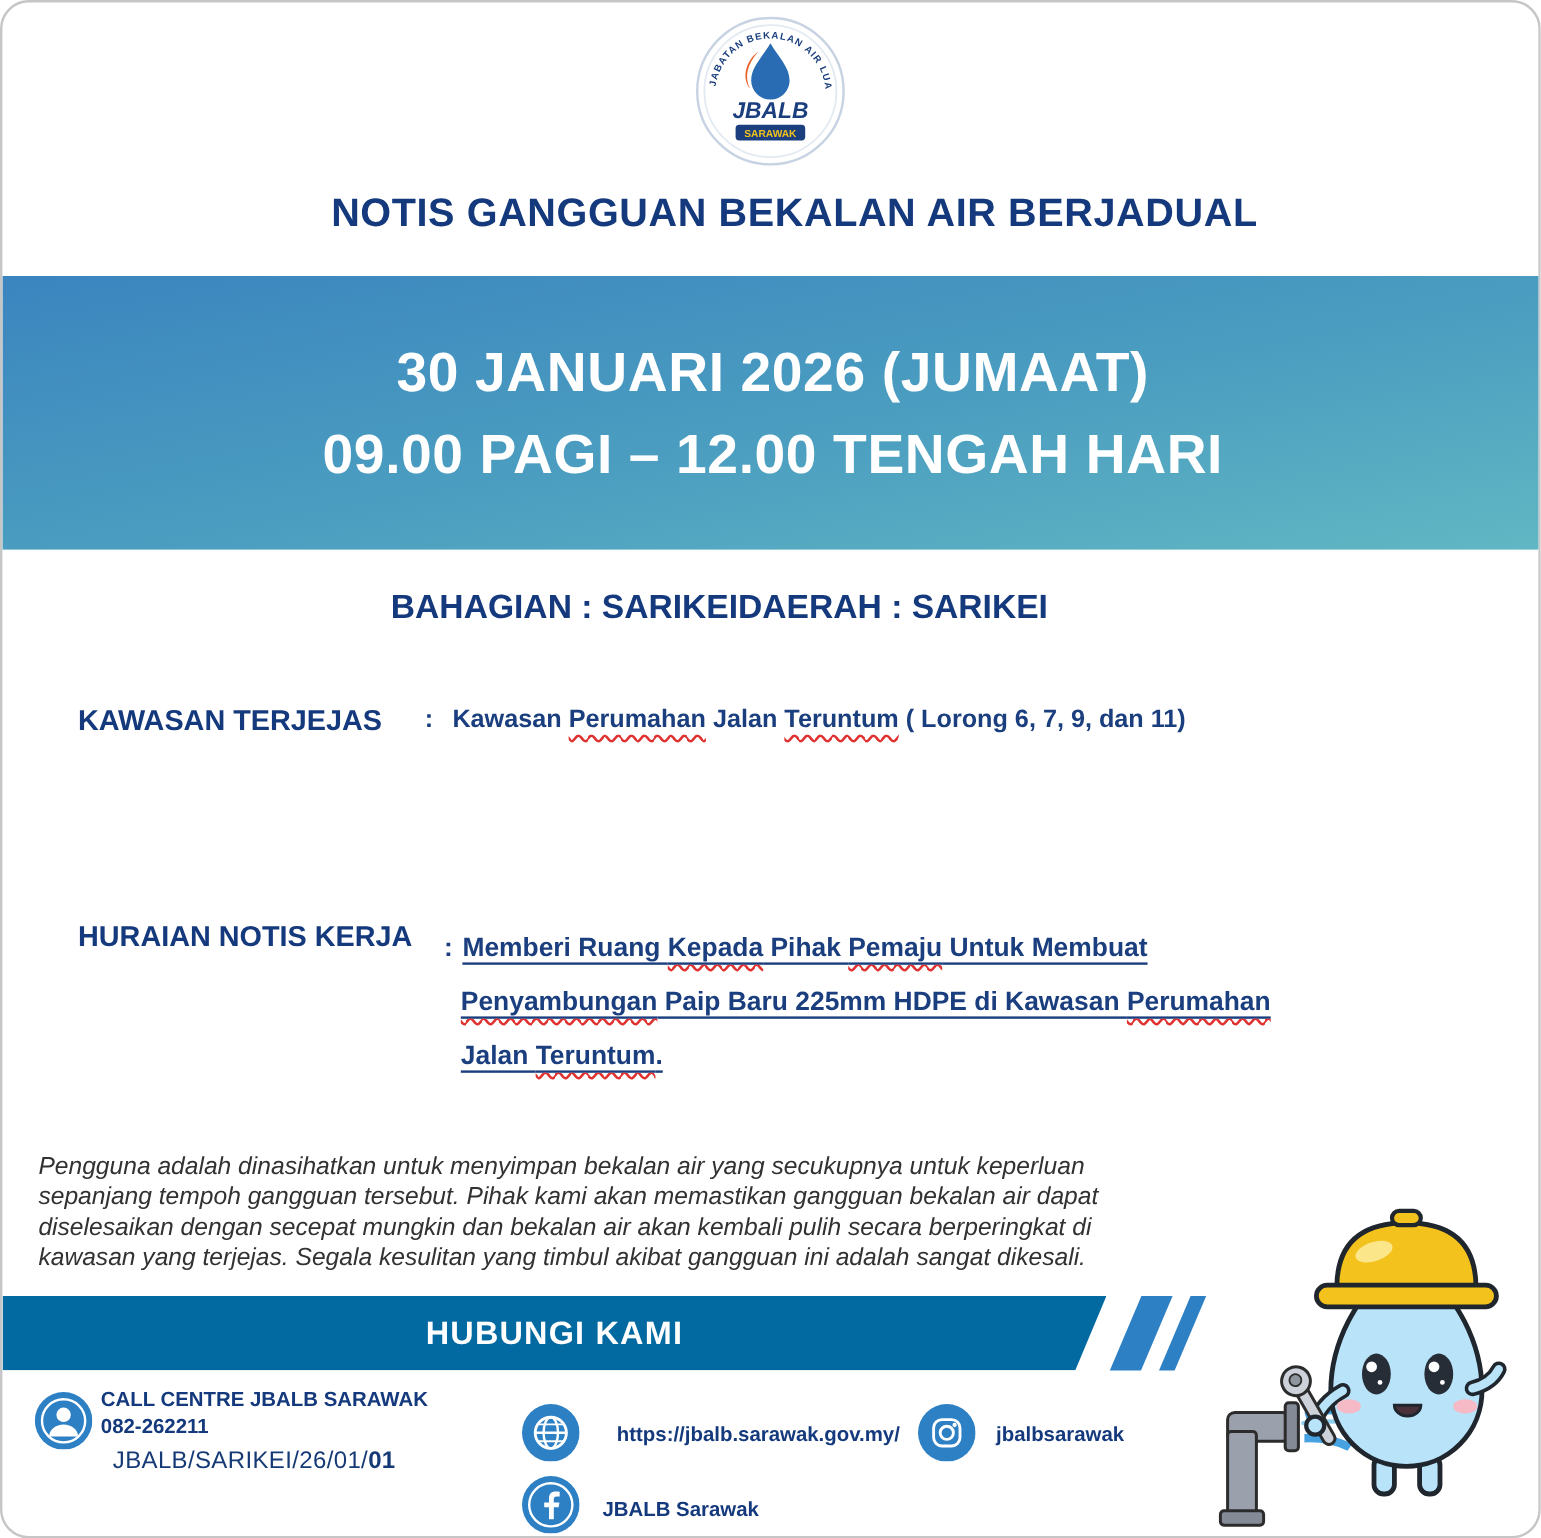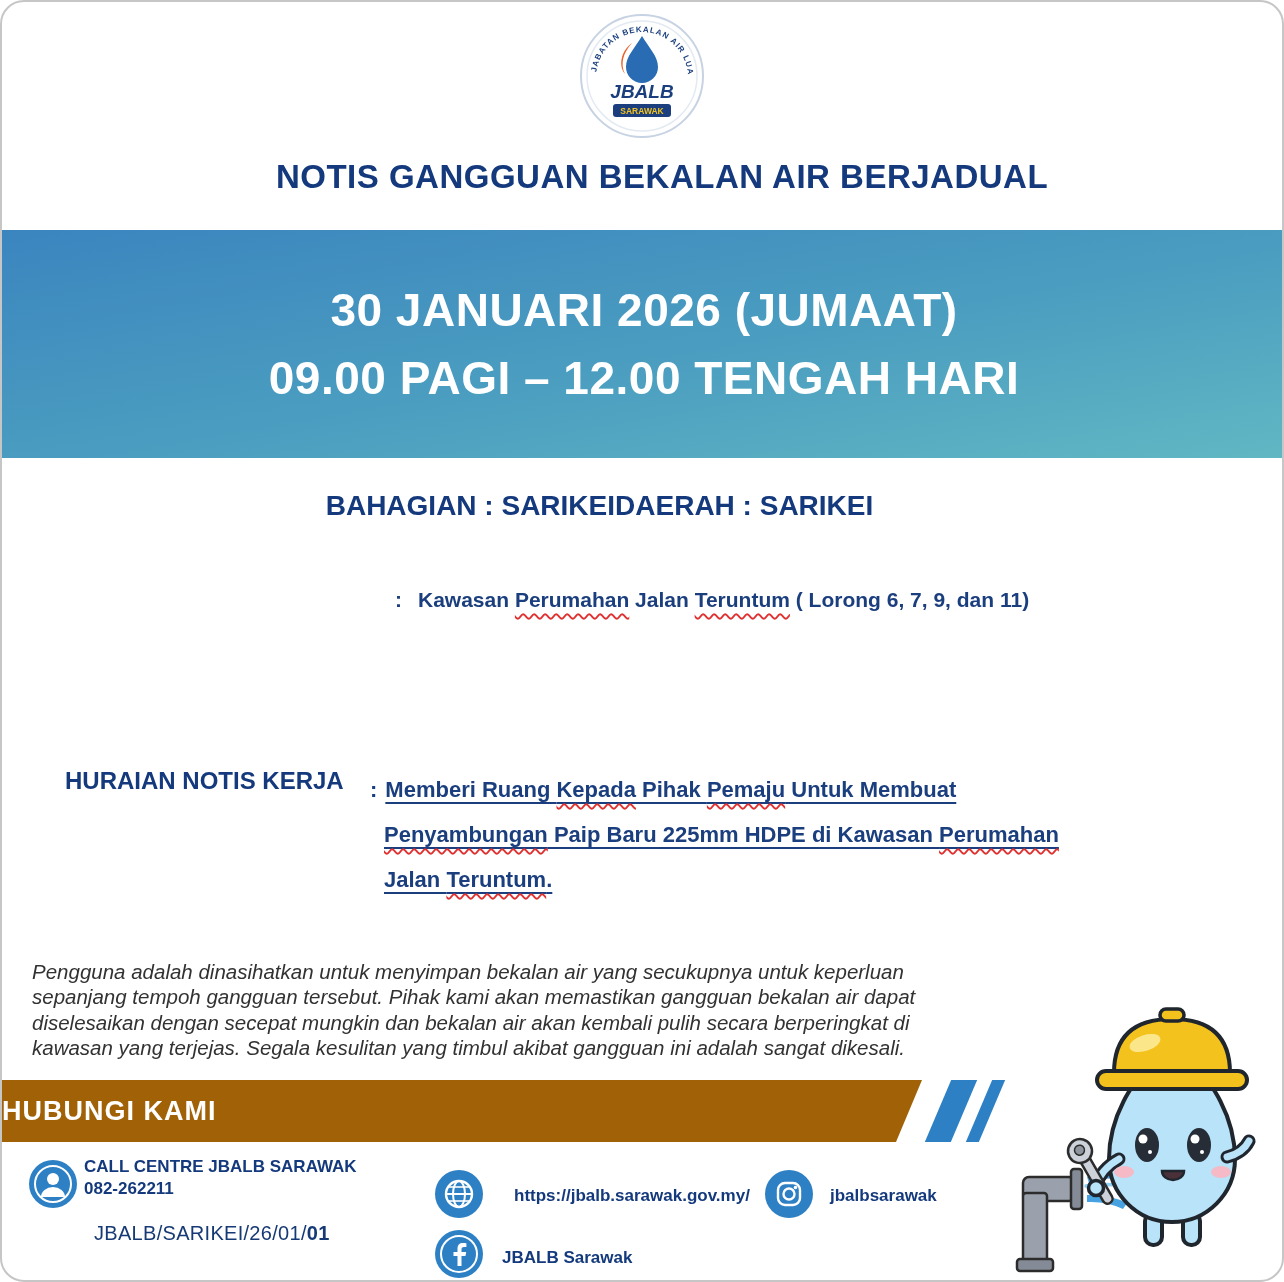--- a/index.html
+++ b/index.html
@@ -29,54 +29,54 @@
 
   
   .loc-row {
     position:absolute; top:488px; left:63px; right:148px;
     display:flex; justify-content:center;
     font-size:28px; font-weight:bold; color:#14397c;
   }
 
   
   .kawasan-label { position:absolute; top:585px; left:63px; font-size:24px; font-weight:bold; color:#14397c; }
-  .kawasan-value { position:absolute; top:586px; left:352px; font-size:21px; font-weight:bold; color:#1b3f7e;margin-left:41px; }
+  .kawasan-value { position:absolute; top:586px; left:352px; font-size:21px; font-weight:bold; color:#1b3f7e; }
   .kawasan-value .colon { margin-right:16px; }
 
   
   .huraian-label { position:absolute; top:765px; left:63px; font-size:24px; font-weight:bold; color:#14397c; }
   .huraian-lines { position:absolute; top:765px; left:368px; width:700px; font-size:22px; font-weight:bold; color:#1b3f7e; line-height:45px; }
   .h-line { display:block; padding-left:14px; }
   .h-line.first { padding-left:0; }
   .h-line .colon { margin-right:8px; }
   .u-line { text-decoration:underline; text-decoration-thickness:2px; text-underline-offset:5px; text-decoration-color:#1b3f7e; }
   .sp-red { text-decoration:underline wavy #e03131; text-decoration-thickness:1.5px; text-underline-offset:6px; }
 
   
   .advisory {
     position:absolute; top:957px; left:30px; width:905px;
     font-size:20.5px; font-style:italic; color:#323232; line-height:1.24;
   }
 
   
   .contact-bar {
-    position:absolute; top:1078px; left:0; width:920px; height:62px; background:#a16207;
+    position:absolute; top:1078px; left:0; width:920px; height:62px; background:#0369a1;
     clip-path:polygon(0 0, 100% 0, calc(100% - 26px) 100%, 0 100%);
-    display:flex; align-items:center; 
+    display:flex; align-items:center; justify-content:center;
   }
   .contact-bar .bar-text { color:#ffffff; font-size:27px; font-weight:bold; letter-spacing:1px; }
   .bar-stripe { position:absolute; top:1078px; height:62px; background:#2e80c4; transform:skewX(-23deg); }
   .stripe-1 { left:936px; width:26px; }
   .stripe-2 { left:977px; width:13px; }
 
   
   .icon-circle { position:absolute; width:48px; height:48px; }
   .f-text { position:absolute; font-weight:bold; color:#14397c; font-size:17px; }
   .call-label { top:1154px; left:82px; line-height:1.28; }
-  .ref-text { position:absolute; top:1204px; left:92px; font-size:20px; color:#163a75; font-weight:normal; letter-spacing:.3px;margin-top:16px; }
+  .ref-text { position:absolute; top:1204px; left:92px; font-size:20px; color:#163a75; font-weight:normal; letter-spacing:.3px; }
   .ref-text b { font-weight:bold; }
   .url-text { top:1184px; left:512px; }
   .ig-text { top:1184px; left:828px; }
   .fb-text { top:1246px; left:500px; }
 
   
   .mascot { position:absolute; left:985px; top:945px; width:295px; height:330px; }
 </style>
 </head>
 <body>
@@ -104,20 +104,21 @@
   <div class="banner">
     <div class="bline">30 JANUARI 2026 (JUMAAT)</div>
     <div class="bline">09.00 PAGI – 12.00 TENGAH HARI</div>
   </div>
 
   <div class="loc-row">
     <span>BAHAGIAN : SARIKEI</span>
     <span>DAERAH : SARIKEI</span>
   </div>
 
+  <div class="kawasan-label">KAWASAN TERJEJAS</div>
   <div class="kawasan-value"><span class="colon">:</span><span>Kawasan </span><span class="sp-red">Perumahan</span><span> Jalan </span><span class="sp-red">Teruntum</span><span> ( Lorong 6, 7, 9, dan 11)</span></div>
 
   <div class="huraian-label">HURAIAN NOTIS KERJA</div>
   <div class="huraian-lines">
     <span class="h-line first"><span class="colon">:</span><span class="u-line"><span>Memberi Ruang </span><span class="sp-red">Kepada</span><span> Pihak </span><span class="sp-red">Pemaju</span><span> Untuk Membuat</span></span></span>
     <span class="h-line"><span class="u-line"><span class="sp-red">Penyambungan</span><span> Paip Baru 225mm HDPE di Kawasan </span><span class="sp-red">Perumahan</span></span></span>
     <span class="h-line"><span class="u-line"><span>Jalan </span><span class="sp-red">Teruntum</span><span>.</span></span></span>
   </div>
 
   <div class="advisory">Pengguna adalah dinasihatkan untuk menyimpan bekalan air yang secukupnya untuk keperluan sepanjang tempoh gangguan tersebut. Pihak kami akan memastikan gangguan bekalan air dapat diselesaikan dengan secepat mungkin dan bekalan air akan kembali pulih secara berperingkat di kawasan yang terjejas. Segala kesulitan yang timbul akibat gangguan ini adalah sangat dikesali.</div>

